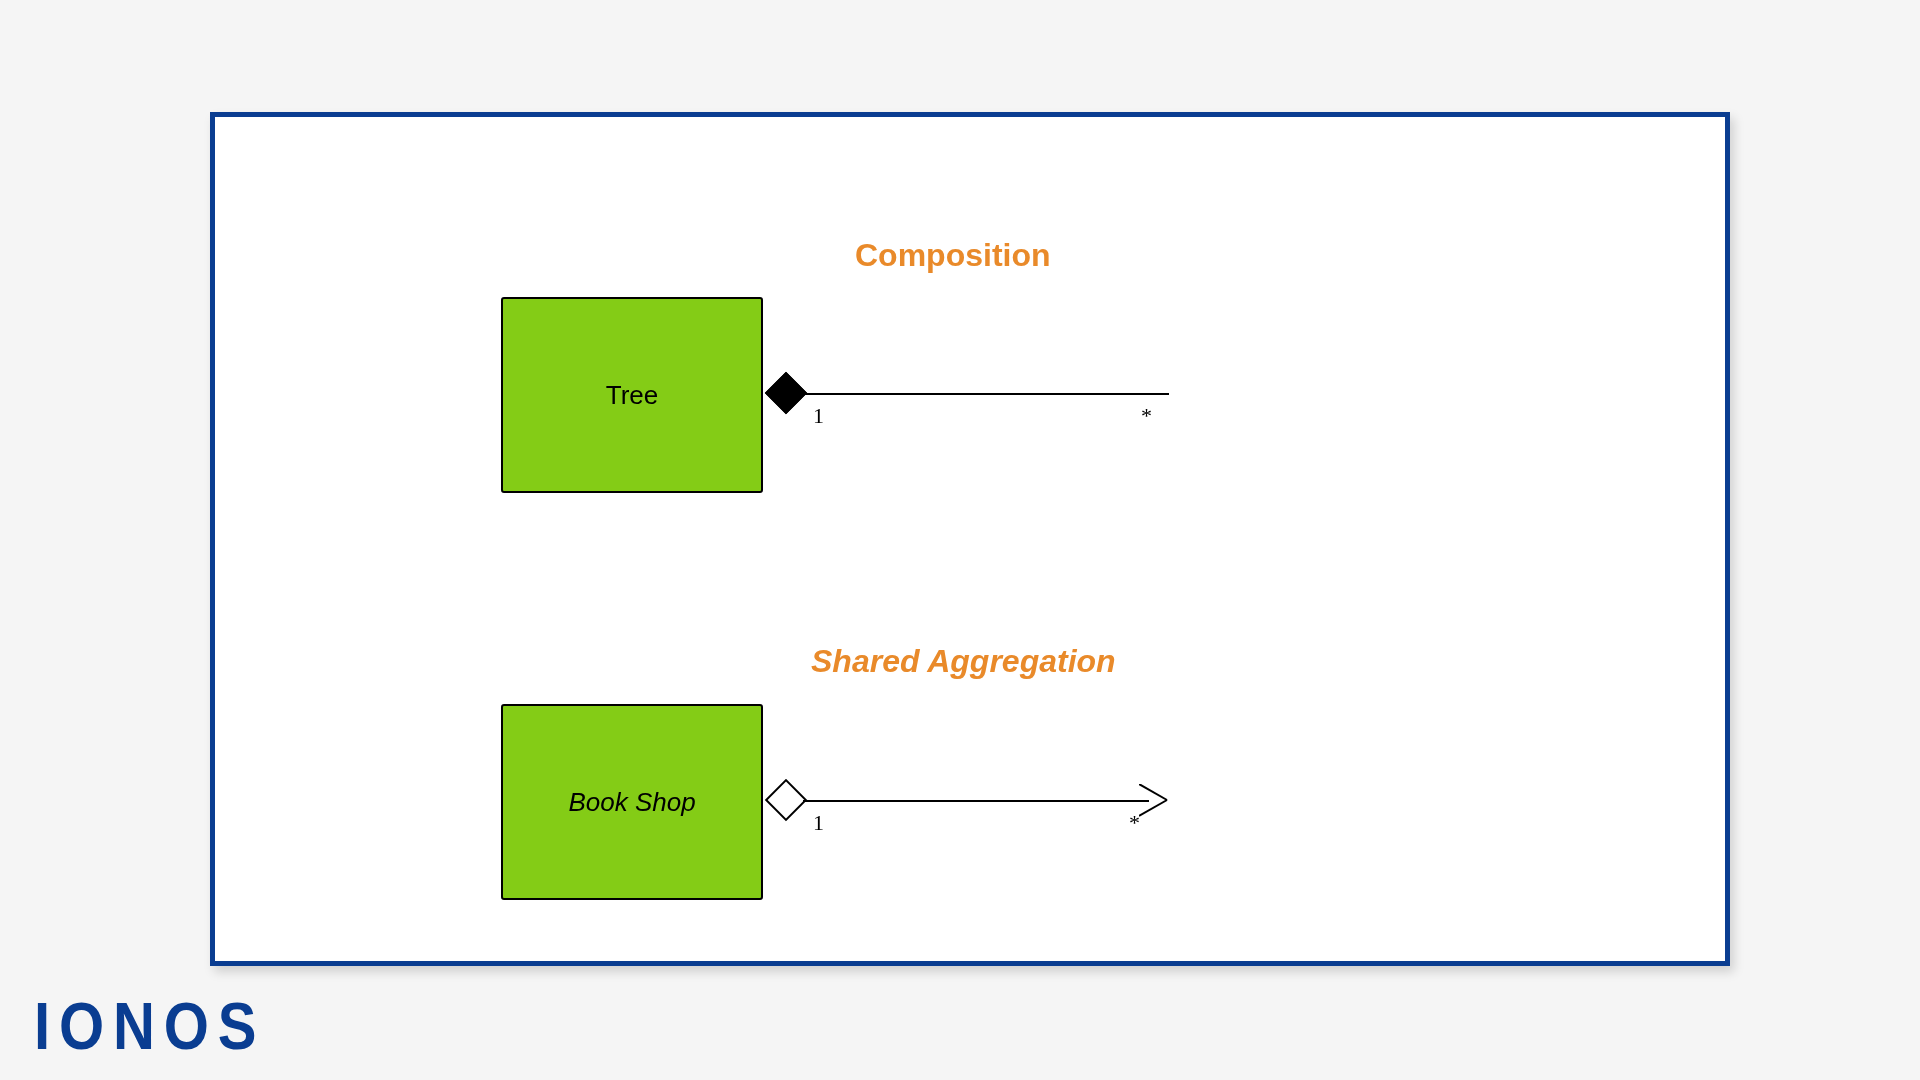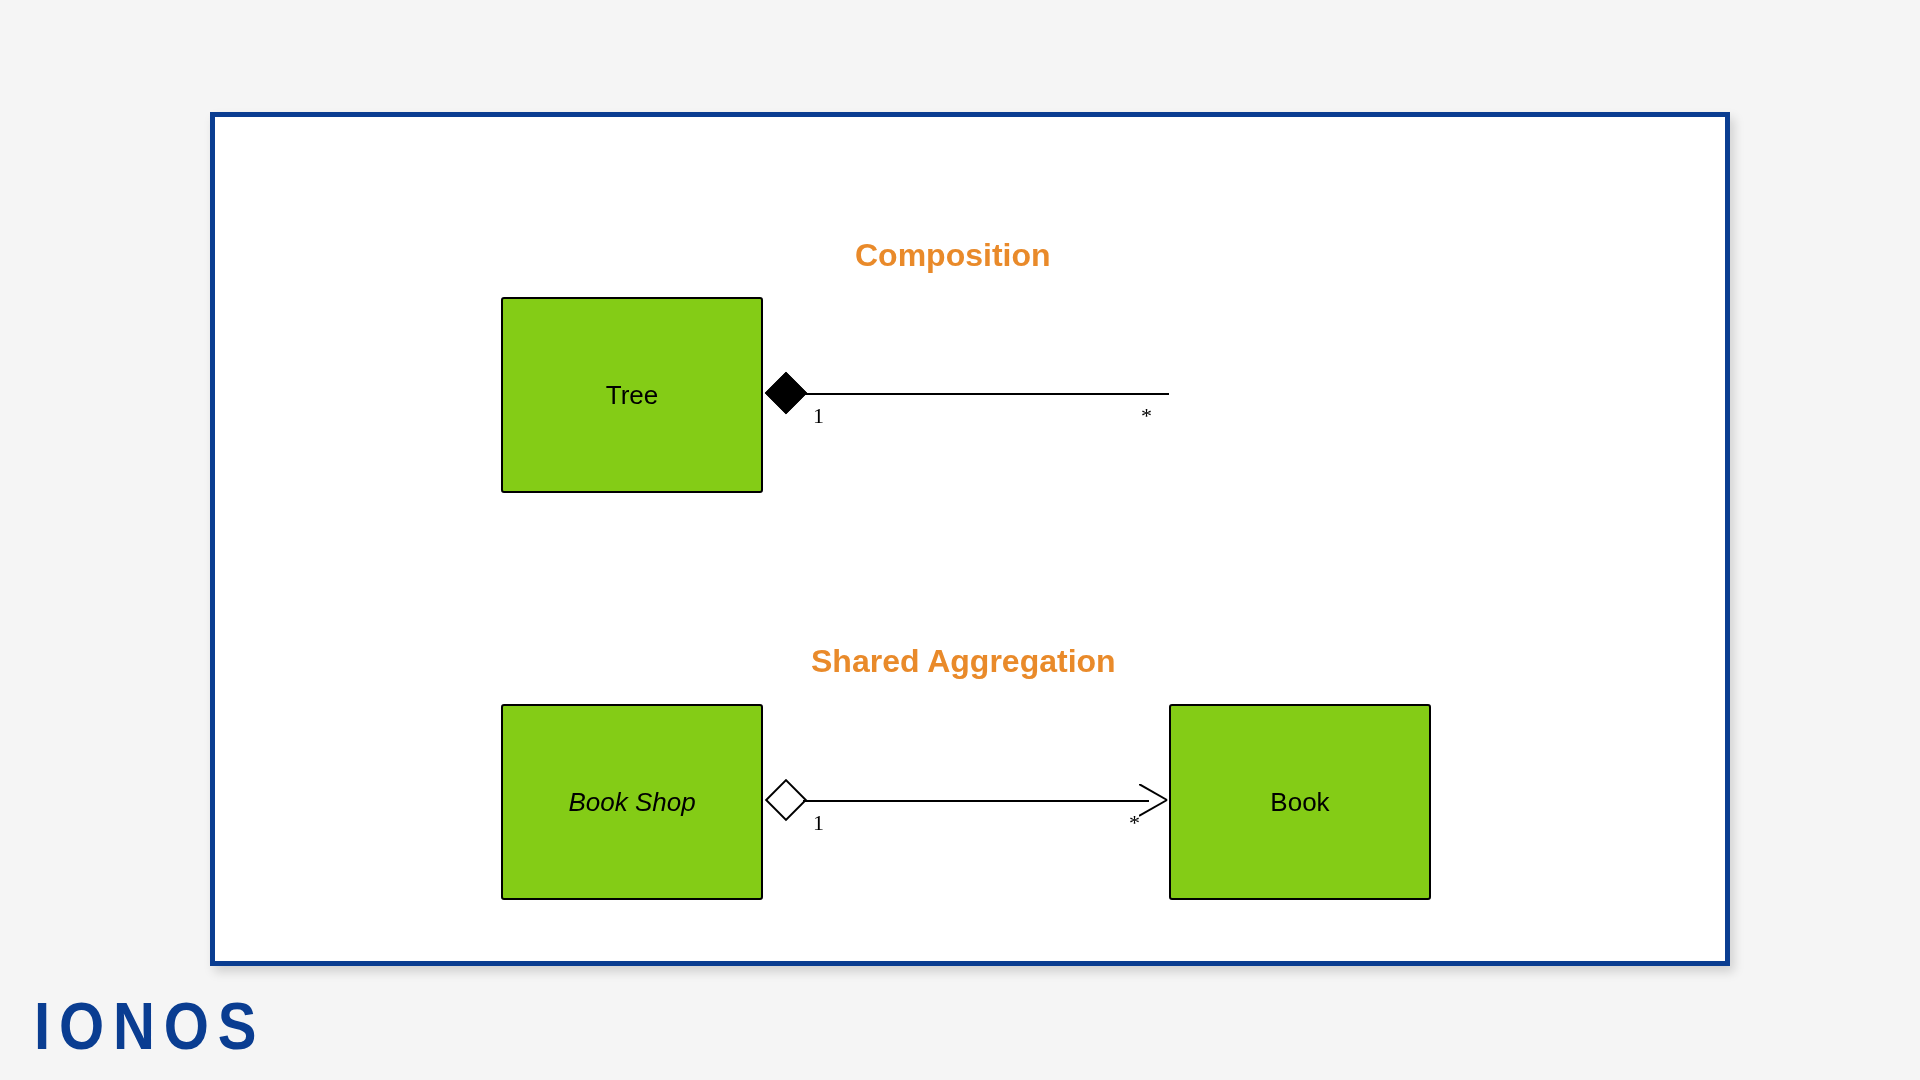--- a/index.html
+++ b/index.html
@@ -96,29 +96,26 @@
 
 
     <div class="diamond filled" style="left:556px; top:261px;"></div>
 
     <div class="connector" style="left:588px; top:276px; width:366px;"></div>
 
     <div class="mult" style="left:598px; top:286px;">1</div>
 
     <div class="mult" style="left:926px; top:286px;">*</div>
 
-    <div class="heading" style="left:596px; top:478px;">Shared Aggregation</div>
+    <div class="heading" style="left:596px; top:478px;font-style:italic;">Shared Aggregation</div>
 
     <div class="classbox" style="left:286px; top:587px; width:258px; height:192px;font-style:italic;">
       <span>Book Shop</span>
     </div>
 
-    <div class="classbox" style="left:954px; top:587px; width:258px; height:192px;">
-      <span>Book</span>
-    </div>
 
     <div class="diamond hollow" style="left:556px; top:668px;"></div>
 
     <div class="connector" style="left:588px; top:683px; width:346px;"></div>
 
     <svg class="arrowhead" style="left:924px; top:667px;" width="34" height="34">
       <line x1="0" y1="0" x2="28" y2="16" stroke="#000" stroke-width="2"></line>
       <line x1="0" y1="32" x2="28" y2="16" stroke="#000" stroke-width="2"></line>
     </svg>
 

